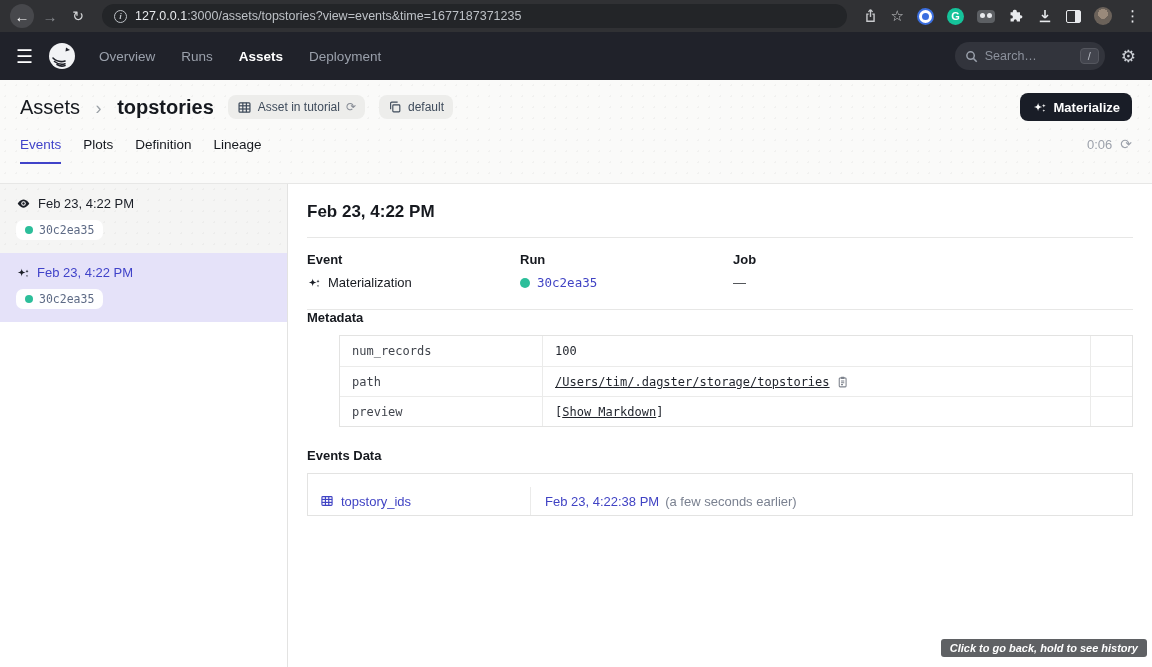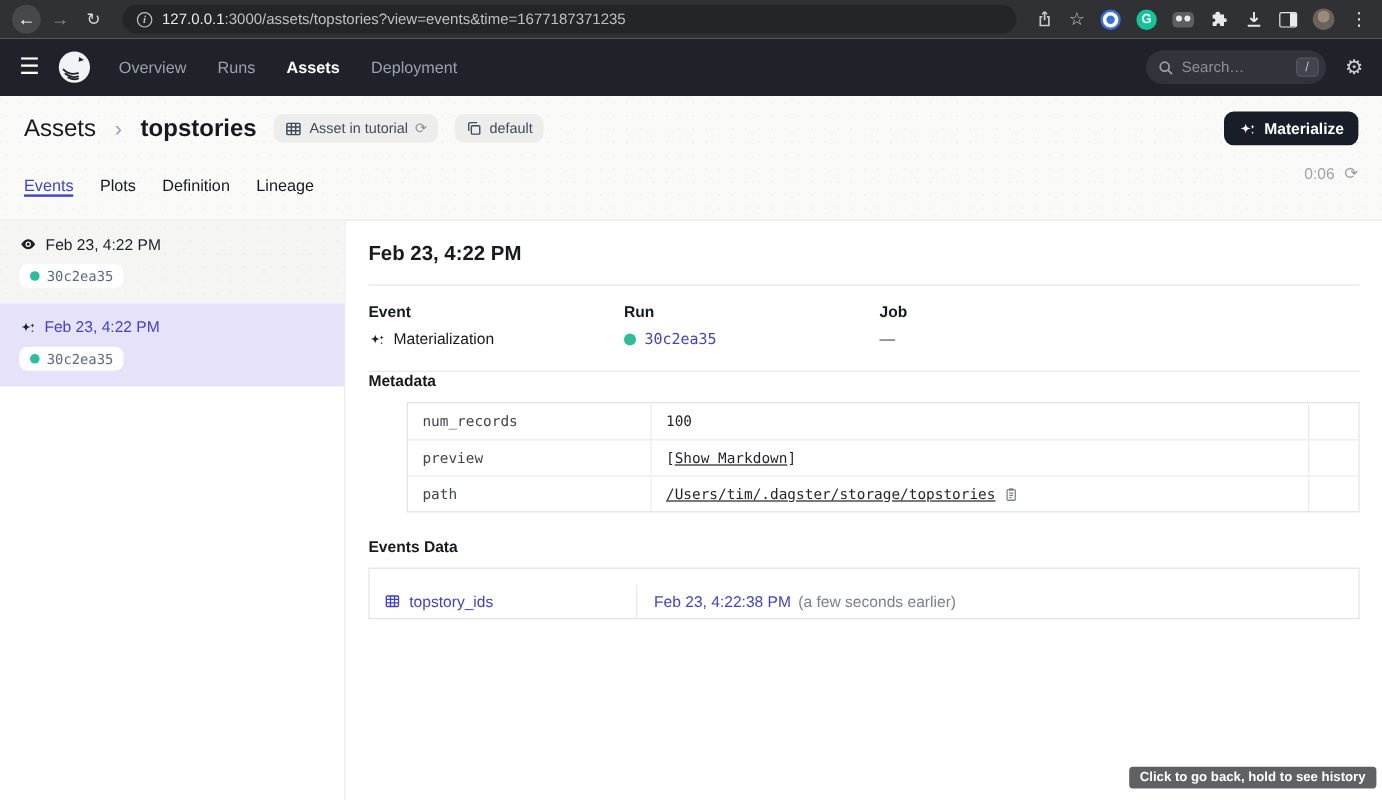--- a/index.html
+++ b/index.html
@@ -65,21 +65,21 @@
   .badge { display:inline-flex; align-items:center; gap:6px; background:#ededeb; border-radius:8px; height:24px;
            padding:0 9px; font-size:12px; color:#3e4b5b; font-weight:500; margin-left:14px; cursor:pointer; }
   .badge .bicon { color:#3e4b5b; display:flex; }
   .badge .brefresh { color:#8a8f98; font-size:12px; }
   .hdr-spacer { flex:1 1 auto; }
   .materialize-btn { display:inline-flex; align-items:center; gap:7px; background:#191d27; color:#fff; border:none;
                      border-radius:8px; height:28px; padding:0 12px; font-size:13px; font-weight:600; cursor:pointer;
                      font-family:"Liberation Sans", sans-serif; }
   .hdr-row2 { display:flex; align-items:flex-end; margin-top:15px; }
   .tabs { display:flex; gap:22px; }
-  .tab { font-size:13.5px; color:#16191f; font-weight:500; cursor:pointer; border-bottom:2px solid transparent; }
+  .tab { font-size:13.5px; color:#16191f; font-weight:500; padding-bottom:10px; cursor:pointer; border-bottom:2px solid transparent; }
   .tab.active { color:#4043c9; border-bottom-color:#4043c9; }
   .timer { margin-left:auto; display:flex; align-items:center; gap:8px; color:#9ca1ab; font-size:13px; padding-bottom:12px; }
   .timer .ref { font-size:14px; cursor:pointer; }
 
   
   .body-wrap { display:flex; height:495px; }
   .sidebar { width:288px; flex:0 0 auto; border-right:1px solid #e3e3e2; background:#fff; }
   .evt-item { padding:12px 16px 13px; cursor:pointer; }
   .evt-item.gray { background:#f5f5f4; background-image:radial-gradient(rgba(0,0,0,0.03) 1px, transparent 1px); background-size:11px 11px; }
   .evt-item.selected { background:#e5e2f9; }
@@ -113,21 +113,21 @@
 
   .src-table { margin-top:10px; border:1px solid #e3e3e2; }
   .src-row { display:grid; grid-template-columns:223px 1fr; height:28px;margin-top:13px; }
   .src-asset { display:flex; align-items:center; gap:7px; padding:0 12px; border-right:1px solid #ebebea;
                font-size:13px; color:#4043c4; cursor:pointer; }
   .src-time { display:flex; align-items:center; gap:6px; padding:0 14px; font-size:13px; }
   .src-time .t { color:#4043c4; cursor:pointer; }
   .src-time .n { color:#7a8190; }
 
   .tooltip { position:absolute; right:5px; bottom:10px; background:#5f6164; color:#fff; font-size:11px; font-weight:700;
-             padding:3px 9px; border-radius:3px; white-space:nowrap; z-index:50; }
+             padding:3px 9px; border-radius:3px; white-space:nowrap; z-index:50;font-style:italic; }
 
   .sparkle { display:inline-flex; }
   svg { display:block; }
 </style>
 </head>
 <body>
 
 <svg width="0" height="0" style="position:absolute">
   <defs>
     <g id="spark">
@@ -334,42 +334,42 @@
       <div class="section-h">Metadata</div>
       <div class="meta-table">
         <div class="meta-row">
           <div class="meta-cell meta-key">num_records</div>
           <div class="meta-cell meta-val">
               <span>100</span>
             </div>
           <div class="meta-cell"></div>
         </div>
         <div class="meta-row">
-          <div class="meta-cell meta-key">preview</div>
-          <div class="meta-cell meta-val" style="gap:0;">
-            <span>[</span>
-            <a class="meta-link">Show Markdown</a>
-            <span>]</span>
-          </div>
-          <div class="meta-cell"></div>
-        </div>
-        <div class="meta-row">
           <div class="meta-cell meta-key">path</div>
           <div class="meta-cell meta-val">
             <a class="meta-link">/Users/tim/.dagster/storage/topstories</a>
             <span class="clip-icon">
               <svg width="13" height="14" viewBox="0 0 16 16" fill="none" stroke="currentColor" stroke-width="1.3">
                 <rect x="4" y="3" width="8.4" height="11" rx="1"></rect>
                 <rect x="6" y="1.6" width="4.4" height="2.6" rx="0.7" fill="currentColor" stroke="none"></rect>
                 <path d="M6.2 6.8 H10.2 M6.2 9 H10.2 M6.2 11.2 H8.6"></path>
               </svg>
             </span>
           </div>
           <div class="meta-cell"></div>
         </div>
+        <div class="meta-row">
+          <div class="meta-cell meta-key">preview</div>
+          <div class="meta-cell meta-val" style="gap:0;">
+            <span>[</span>
+            <a class="meta-link">Show Markdown</a>
+            <span>]</span>
+          </div>
+          <div class="meta-cell"></div>
+        </div>
       </div>
 
       <div class="section-h" style="margin-top:21px;">Events Data</div>
       <div class="src-table">
         <div class="src-row">
           <div class="src-asset">
             <span style="display:flex;color:#4043c4;">
               <svg width="14" height="14" viewBox="0 0 16 16">
                   <use href="#gridicon"></use>
                 </svg>

